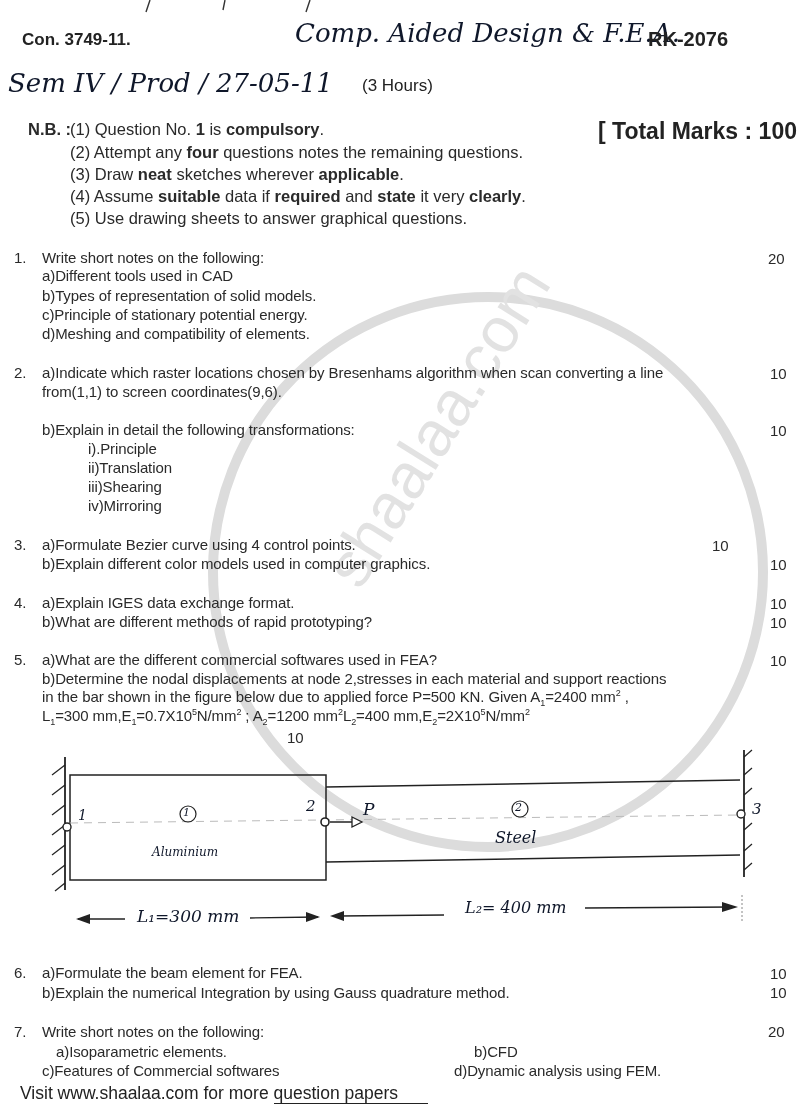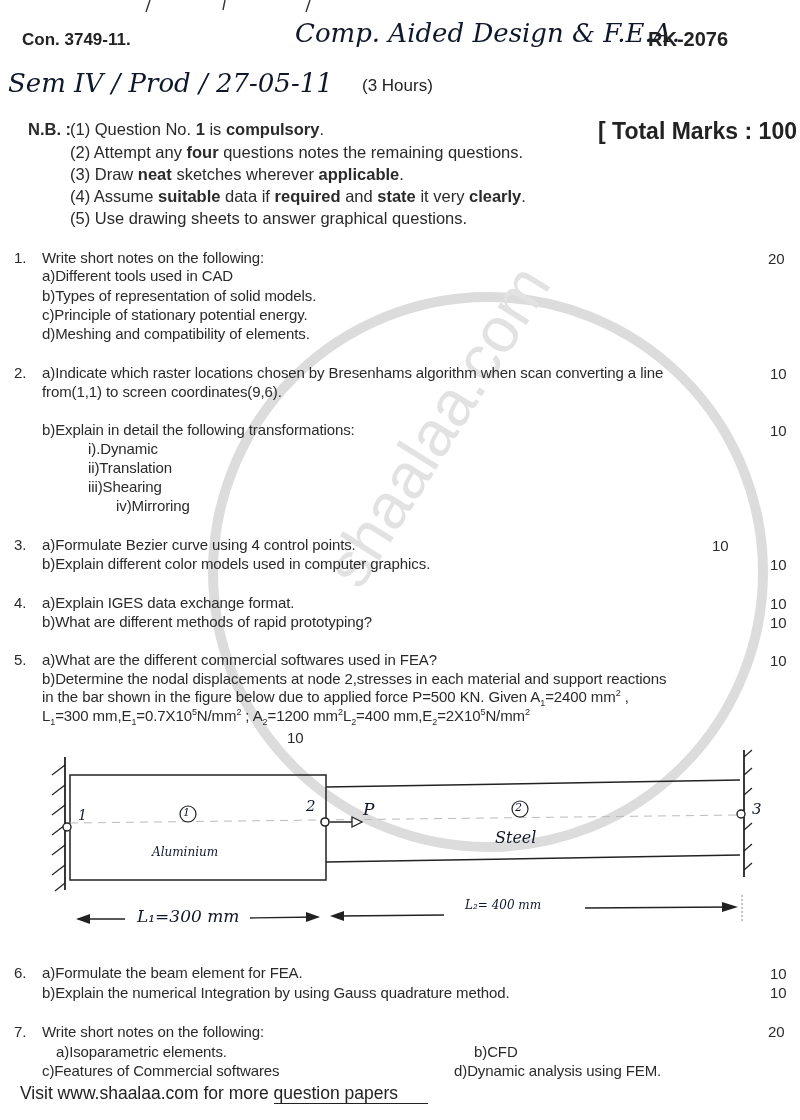--- a/index.html
+++ b/index.html
@@ -67,24 +67,24 @@
 <div class="abs txt" style="left:42px;top:287px;">b)Types of representation of solid models.</div>
 <div class="abs txt" style="left:42px;top:306px;">c)Principle of stationary potential energy.</div>
 <div class="abs txt" style="left:42px;top:325px;">d)Meshing and compatibility of elements.</div>
 
 <div class="abs txt" style="left:14px;top:364px;">2.</div>
 <div class="abs txt" style="left:42px;top:364px;">a)Indicate which raster locations chosen by Bresenhams algorithm when scan converting a line</div>
 <div class="abs mark" style="left:770px;top:365px;">10</div>
 <div class="abs txt" style="left:42px;top:383px;">from(1,1) to  screen coordinates(9,6).</div>
 <div class="abs txt" style="left:42px;top:421px;">b)Explain in detail the following transformations:</div>
 <div class="abs mark" style="left:770px;top:422px;">10</div>
-<div class="abs txt" style="left:88px;top:440px;">i).Dynamic</div>
+<div class="abs txt" style="left:88px;top:440px;">i).Principle</div>
 <div class="abs txt" style="left:88px;top:459px;">ii)Translation</div>
 <div class="abs txt" style="left:88px;top:478px;">iii)Shearing</div>
-<div class="abs txt" style="left:88px;top:497px;margin-left:28px;">iv)Mirroring</div>
+<div class="abs txt" style="left:88px;top:497px;">iv)Mirroring</div>
 
 <div class="abs txt" style="left:14px;top:536px;">3.</div>
 <div class="abs txt" style="left:42px;top:536px;">a)Formulate Bezier curve using 4 control points.</div>
 <div class="abs mark" style="left:712px;top:537px;">10</div>
 <div class="abs txt" style="left:42px;top:555px;">b)Explain different color models used in computer graphics.</div>
 <div class="abs mark" style="left:770px;top:556px;">10</div>
 
 <div class="abs txt" style="left:14px;top:594px;">4.</div>
 <div class="abs txt" style="left:42px;top:594px;">a)Explain IGES data exchange format.</div>
 <div class="abs mark" style="left:770px;top:595px;">10</div>
@@ -157,21 +157,21 @@
 
 <div class="abs hand" style="left:78px;top:807px;font-size:14px;">1</div>
 <div class="abs hand" style="left:183px;top:806px;font-size:11px;">1</div>
 <div class="abs hand" style="left:306px;top:797px;font-size:15px;">2</div>
 <div class="abs hand" style="left:363px;top:799px;font-size:17px;">P</div>
 <div class="abs hand" style="left:515px;top:801px;font-size:11px;">2</div>
 <div class="abs hand" style="left:752px;top:800px;font-size:15px;">3</div>
 <div class="abs hand" style="left:152px;top:845px;font-size:12px;">Aluminium</div>
 <div class="abs hand" style="left:495px;top:828px;font-size:16px;">Steel</div>
 <div class="abs hand" style="left:137px;top:906px;font-size:17px;">L₁=300 mm</div>
-<div class="abs hand" style="left:465px;top:898px;font-size:12px;">L₂= 400 mm</div>
+<div class="abs hand" style="left:465px;top:898px;font-size:16px;">L₂= 400 mm</div>
 
 <div class="abs txt" style="left:14px;top:964px;">6.</div>
 <div class="abs txt" style="left:42px;top:964px;">a)Formulate the beam element for FEA.</div>
 <div class="abs mark" style="left:770px;top:965px;">10</div>
 <div class="abs txt" style="left:42px;top:984px;">b)Explain  the numerical Integration by using Gauss quadrature method.</div>
 <div class="abs mark" style="left:770px;top:984px;">10</div>
 
 <div class="abs txt" style="left:14px;top:1023px;">7.</div>
 <div class="abs txt" style="left:42px;top:1023px;">Write short notes on the following:</div>
 <div class="abs mark" style="left:768px;top:1023px;">20</div>

